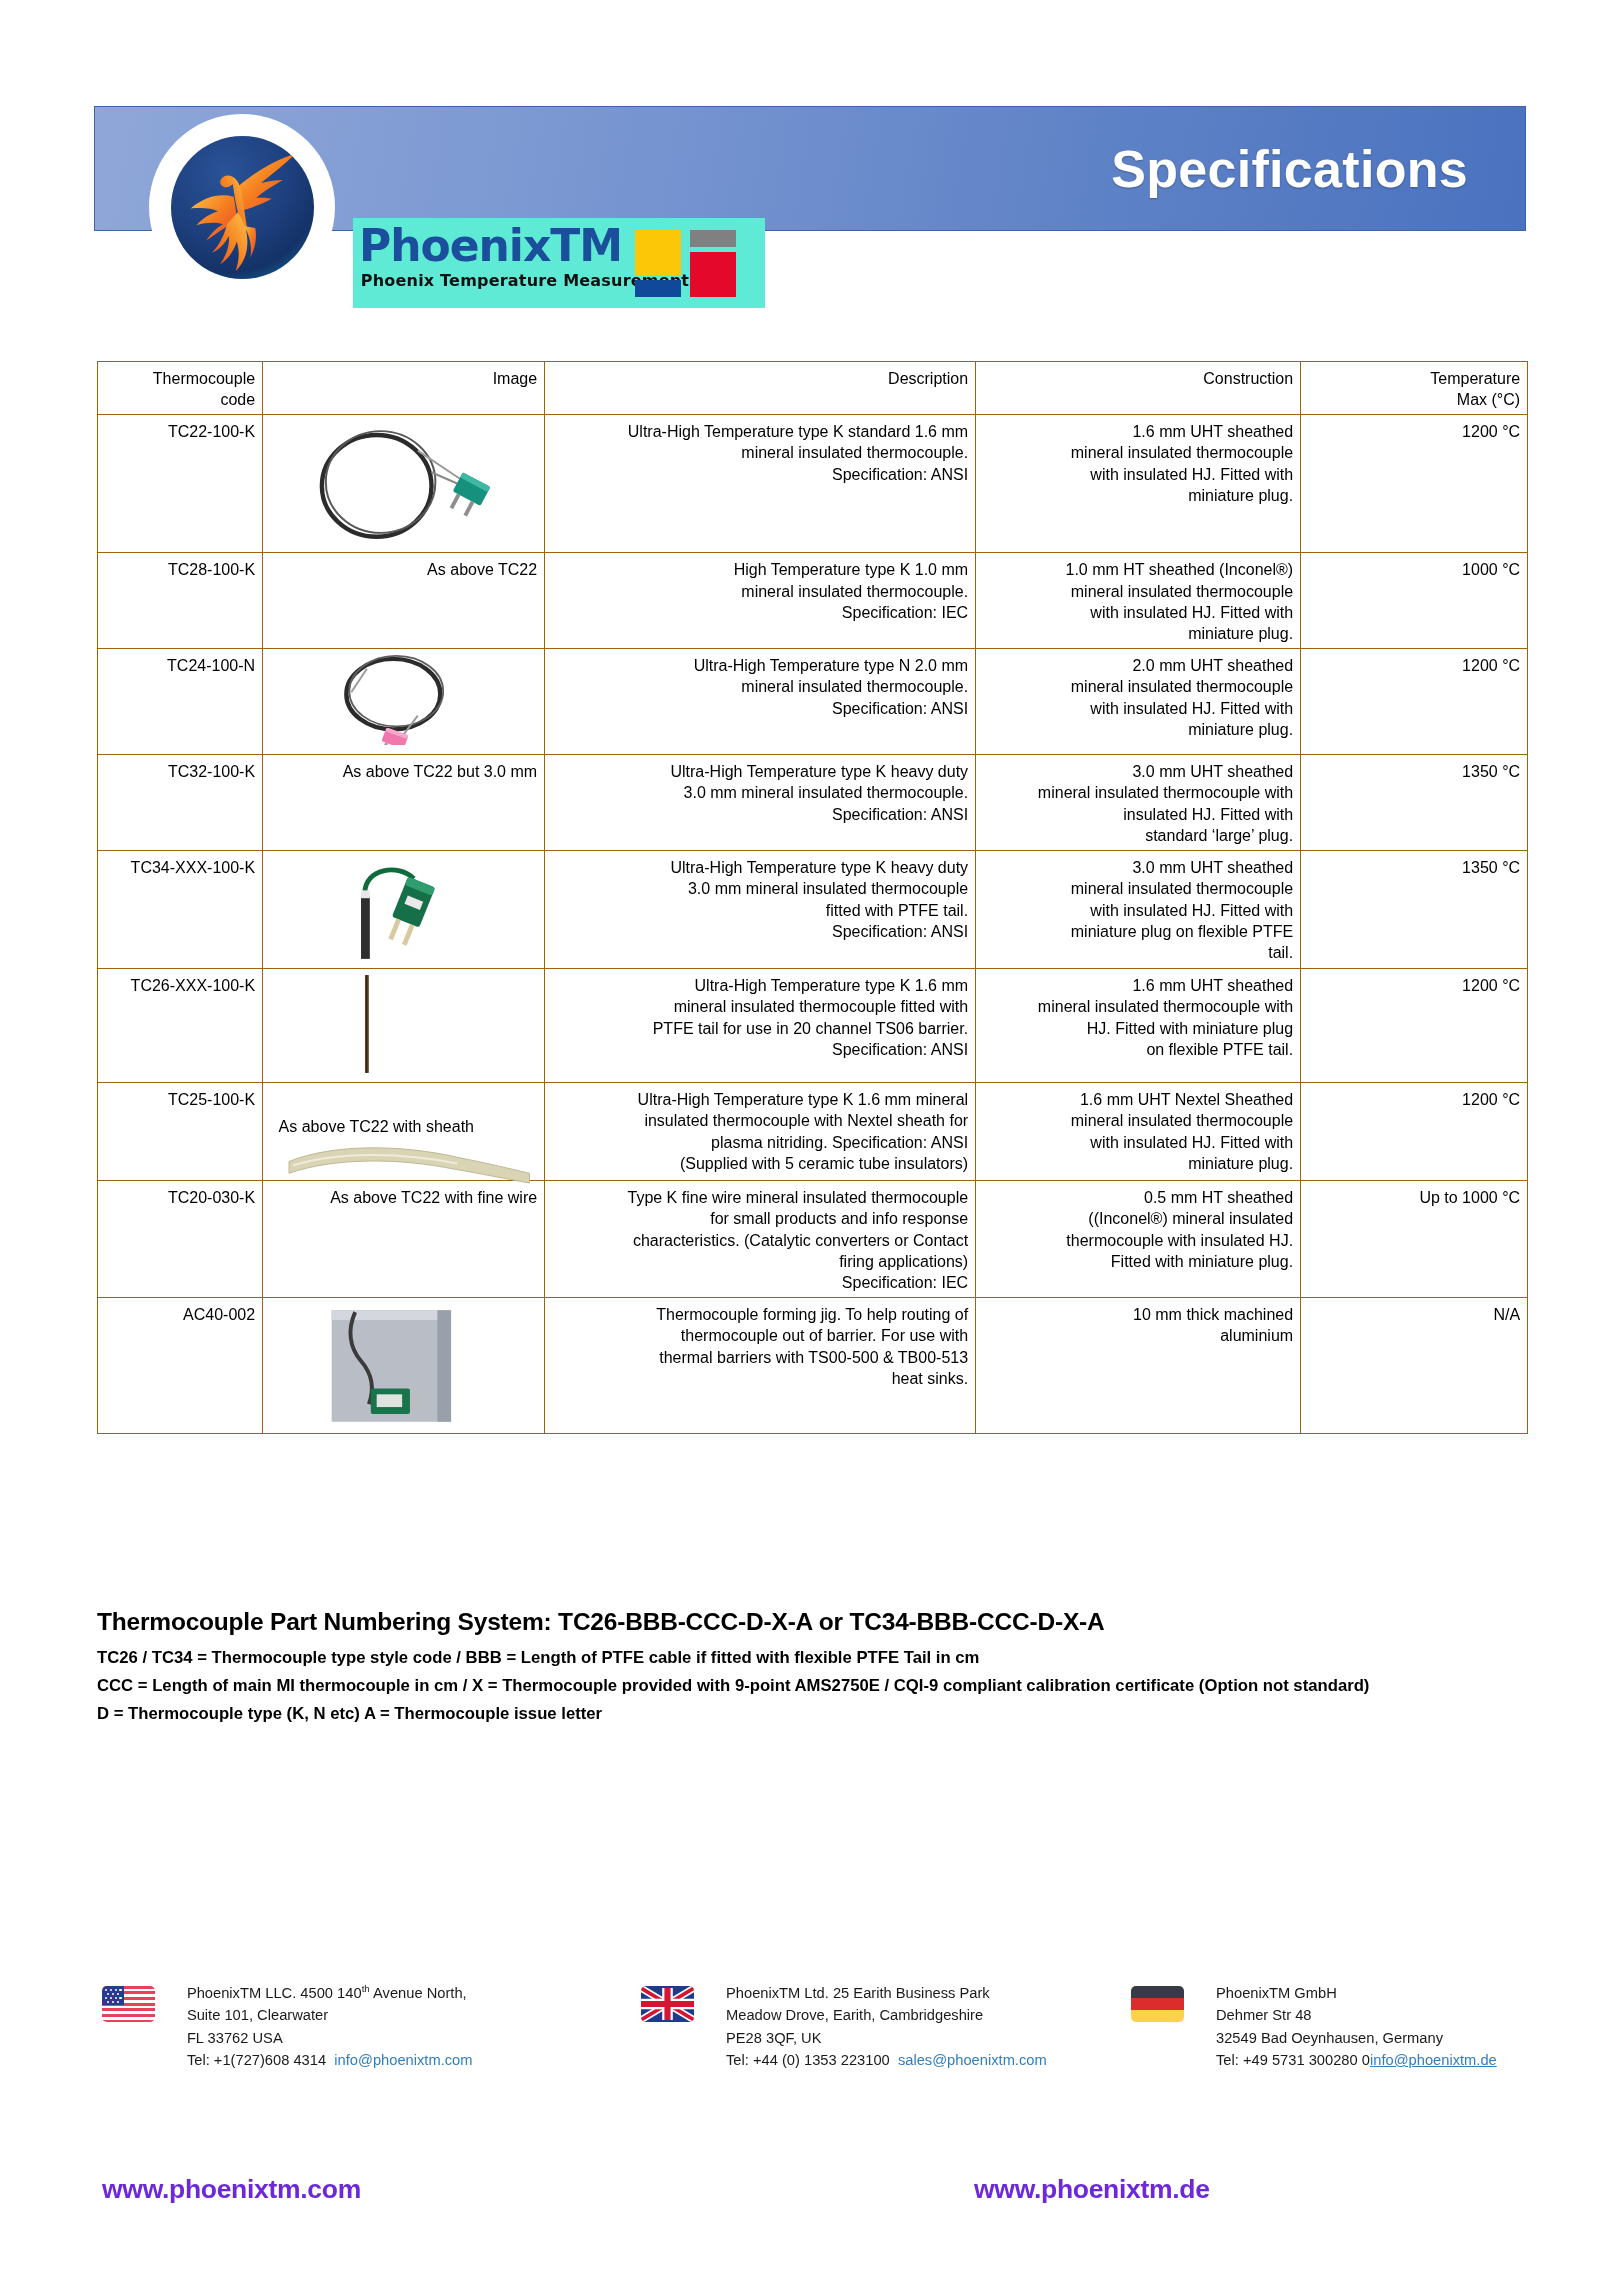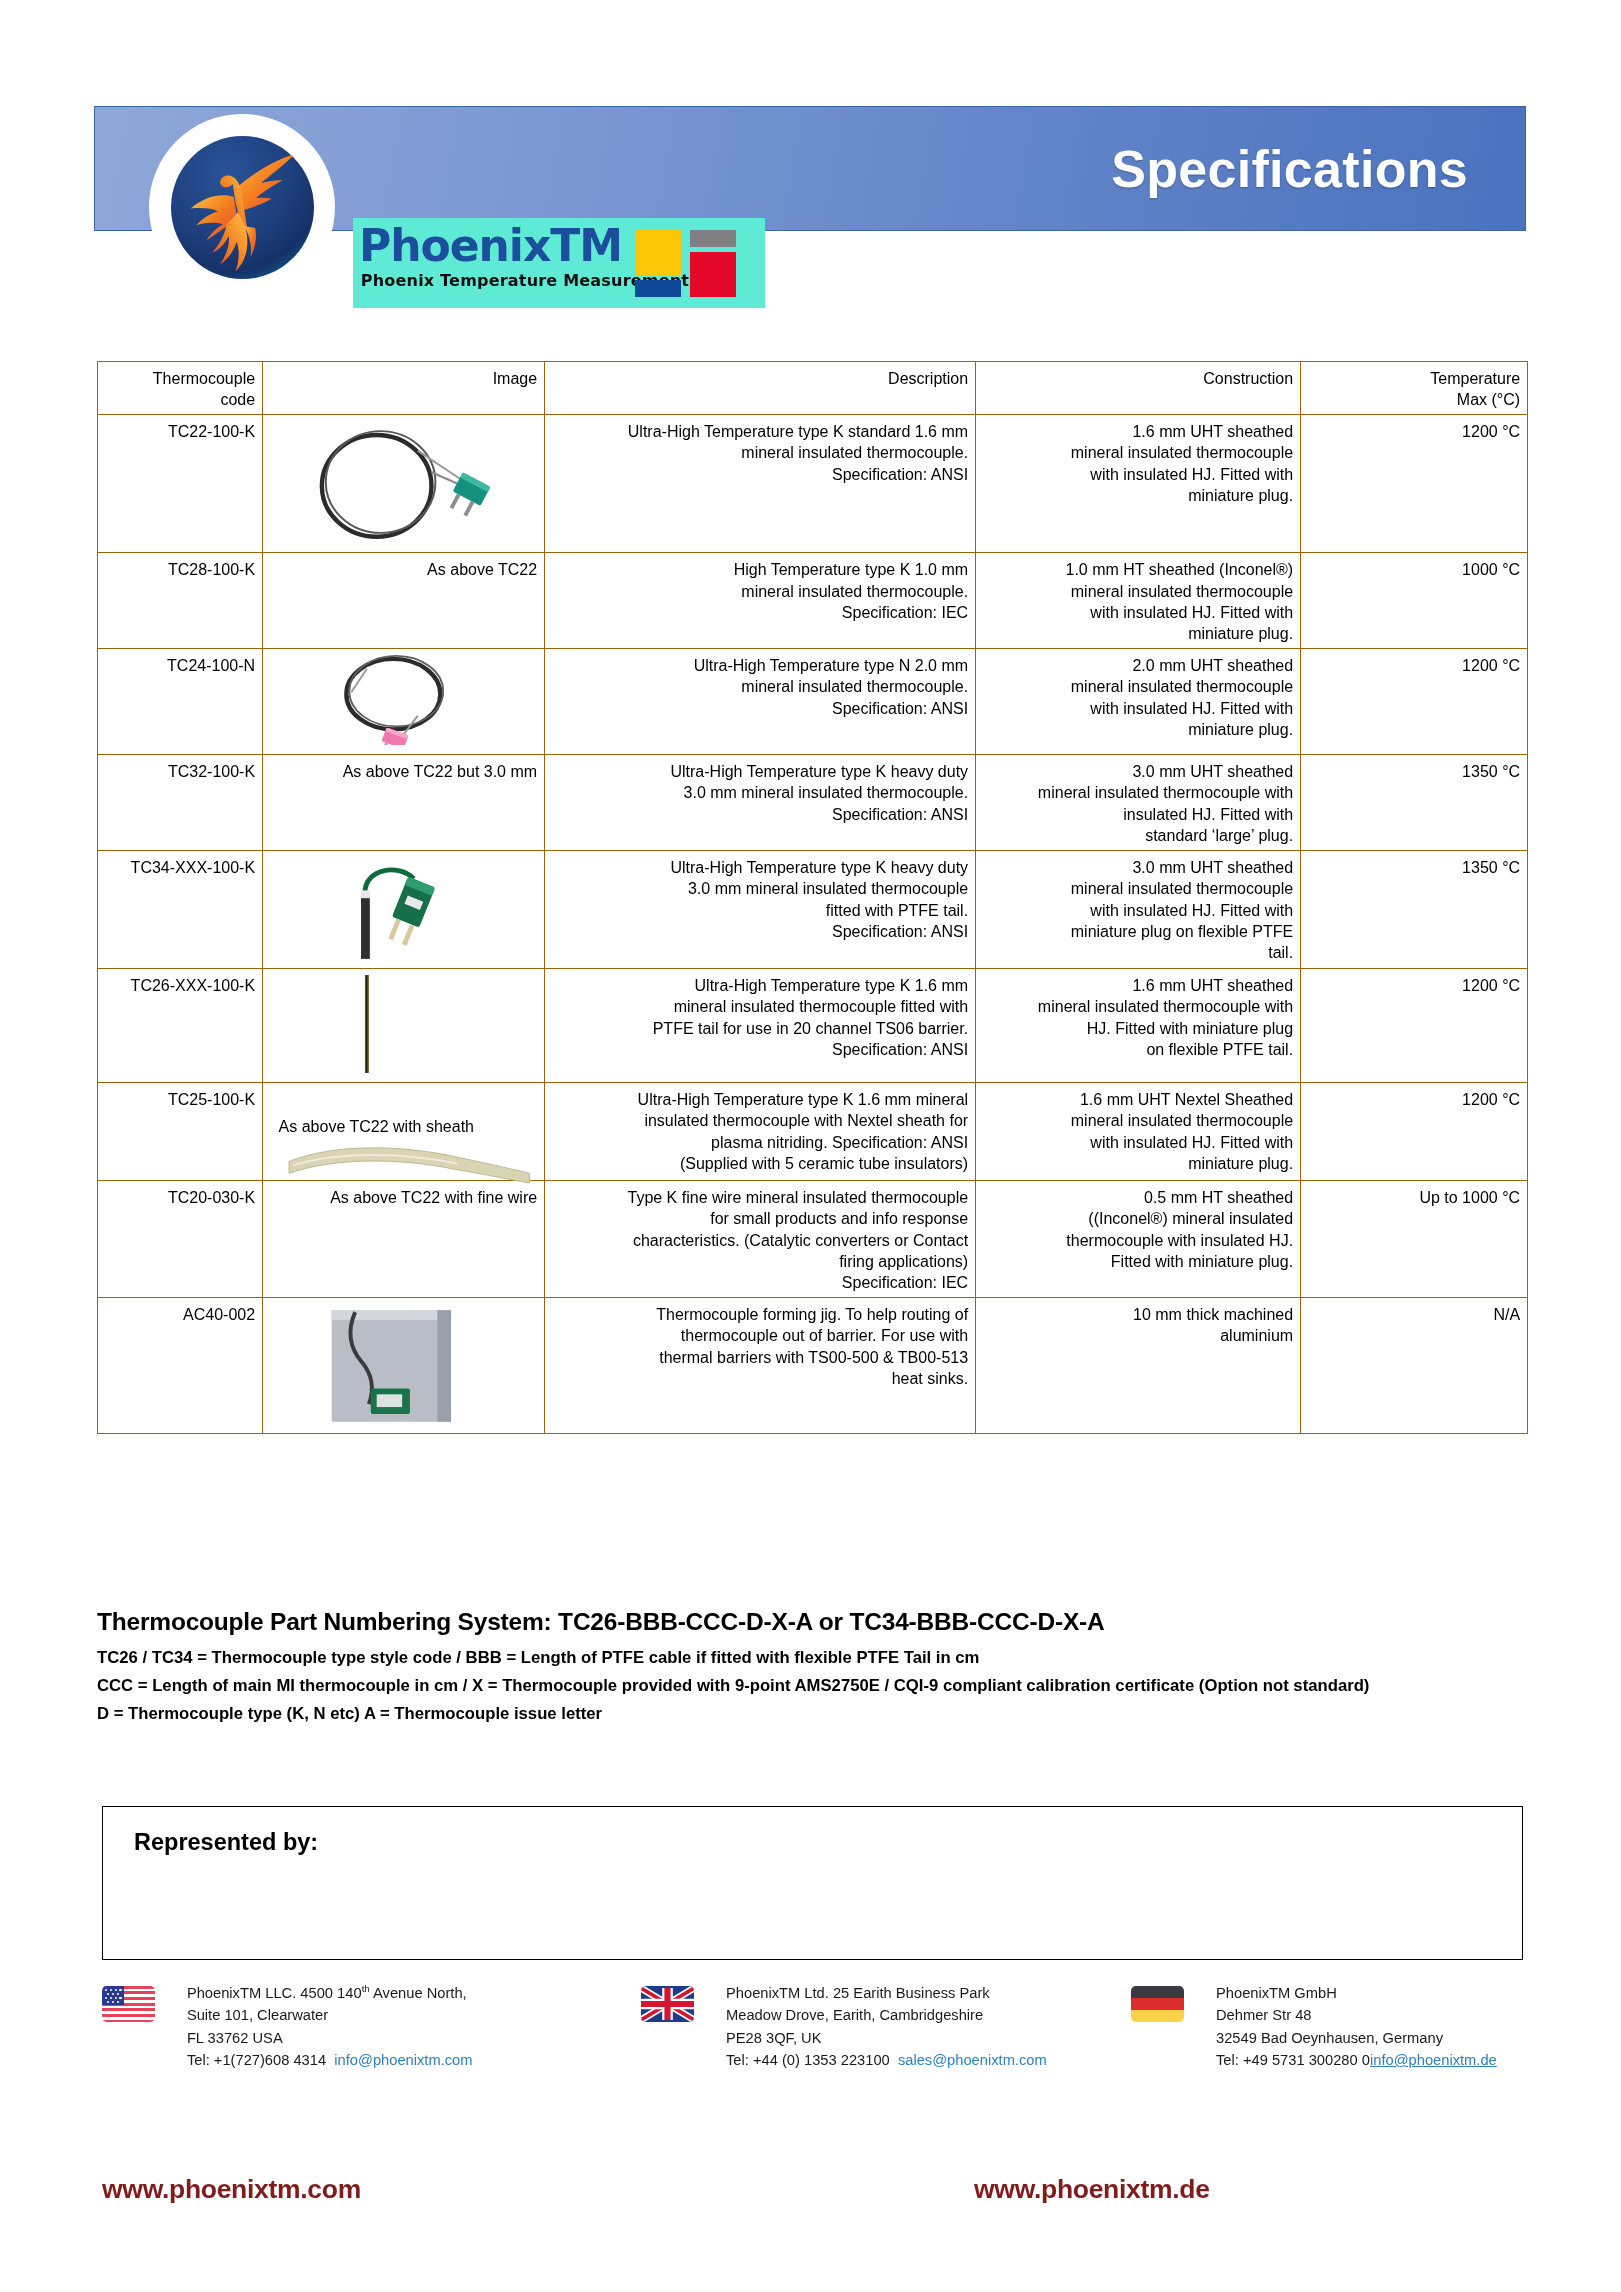--- a/index.html
+++ b/index.html
@@ -127,21 +127,21 @@
   .flag-us{background:#ffffff;position:relative;}
   .flag-us .stripe{position:absolute;left:0;width:100%;height:2.8px;background:#e8415a;}
   .flag-us .canton{position:absolute;left:0;top:0;width:22.5px;height:19.6px;background:#2a3b8f;}
   .flag-us .canton .star{position:absolute;width:2.2px;height:2.2px;background:#fff;border-radius:50%;}
   .flag-uk{position:relative;background:#1e3a8a;}
   .flag-de{position:relative;}
   .flag-de .band{position:absolute;left:0;width:100%;height:33.34%;}
 
   
   .weblink{
-    position:absolute;font-size:26.5px;font-weight:bold;color:#7f1d1d;
+    position:absolute;font-size:26.5px;font-weight:bold;color:#6d28d9;
     letter-spacing:-0.3px;
   }
   .web-com{left:102px;top:2174px;}
   .web-de{left:974px;top:2174px;}
 </style>
 </head>
 <body>
 
 <div class="page">
 
@@ -447,23 +447,20 @@
       </tr>
 
     </tbody>
   </table>
 
   <div class="pn pn-title">Thermocouple Part Numbering System: TC26-BBB-CCC-D-X-A or TC34-BBB-CCC-D-X-A</div>
   <div class="pn pn-l1">TC26 / TC34 = Thermocouple type style code / BBB = Length of PTFE cable if fitted with flexible PTFE Tail in cm</div>
   <div class="pn pn-l2">CCC = Length of main MI thermocouple in cm / X = Thermocouple provided with 9-point AMS2750E / CQI-9 compliant calibration certificate (Option not standard)</div>
   <div class="pn pn-l3">D = Thermocouple type (K, N etc) A = Thermocouple issue letter</div>
 
-  <div class="repbox">
-    <div class="rep-label">Represented by:</div>
-  </div>
 
   <div class="contacts">
 
     <div class="contact c-us">
       <div class="flag flag-us">
         <div class="stripe" style="top:0px;"></div>
           <div class="stripe" style="top:5.6px;"></div>
         <div class="stripe" style="top:11.2px;"></div>
           <div class="stripe" style="top:17px;"></div>
         <div class="stripe" style="top:22.3px;"></div>

